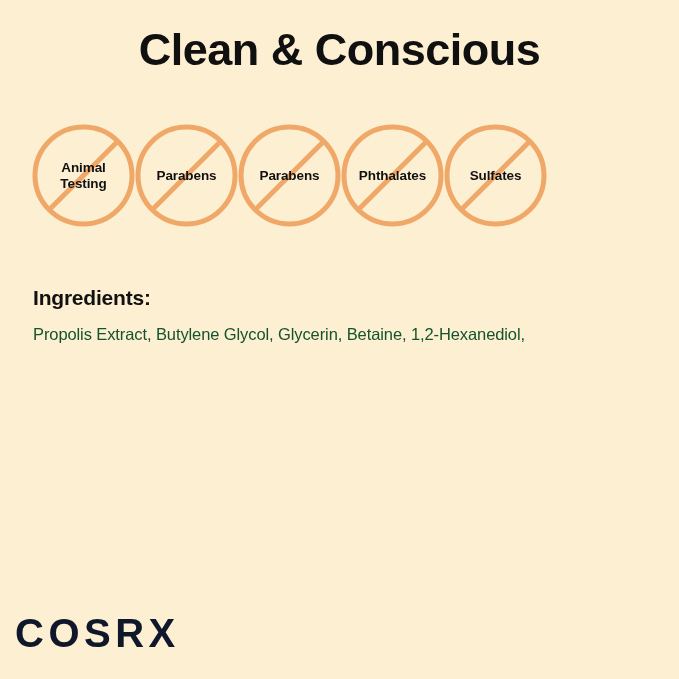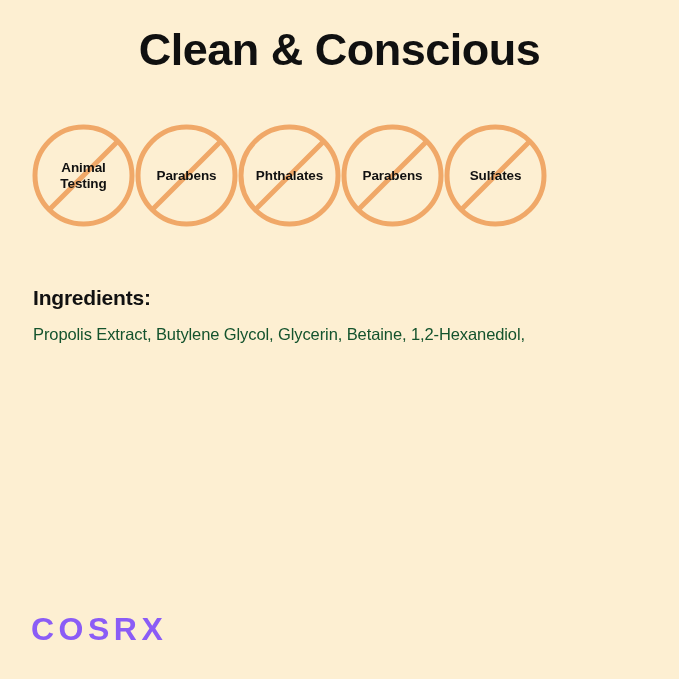--- a/index.html
+++ b/index.html
@@ -111,26 +111,26 @@
     line-height: 22px;
     letter-spacing: -0.1px;
   }
   .ingredients-body div {
     white-space: nowrap;
   }
 
   
   .logo {
     position: absolute;
-    left: 31px;
+    left: 15px;
     top: 613px;
-    font-size: 32px;
+    font-size: 40px;
     font-weight: 700;
     letter-spacing: 4.5px;
-    color: #8b5cf6;
+    color: #0f172a;
     line-height: 1;
   }
 </style>
 </head>
 <body>
 
 <div class="page">
 
   <div class="title">Clean &amp; Conscious</div>
 
@@ -151,29 +151,29 @@
         <line x1="17.2" y1="85.8" x2="85.8" y2="17.2"></line>
       </svg>
       <span class="badge-label">Parabens</span>
     </div>
 
     <div class="badge">
       <svg class="badge-ring" viewBox="0 0 103 103">
         <circle cx="51.5" cy="51.5" r="48.5"></circle>
         <line x1="17.2" y1="85.8" x2="85.8" y2="17.2"></line>
       </svg>
-      <span class="badge-label">Phthalates</span>
+      <span class="badge-label">Parabens</span>
     </div>
 
     <div class="badge">
       <svg class="badge-ring" viewBox="0 0 103 103">
         <circle cx="51.5" cy="51.5" r="48.5"></circle>
         <line x1="17.2" y1="85.8" x2="85.8" y2="17.2"></line>
       </svg>
-      <span class="badge-label">Parabens</span>
+      <span class="badge-label">Phthalates</span>
     </div>
 
     <div class="badge">
       <svg class="badge-ring" viewBox="0 0 103 103">
         <circle cx="51.5" cy="51.5" r="48.5"></circle>
         <line x1="17.2" y1="85.8" x2="85.8" y2="17.2"></line>
       </svg>
       <span class="badge-label">Sulfates</span>
     </div>
 

